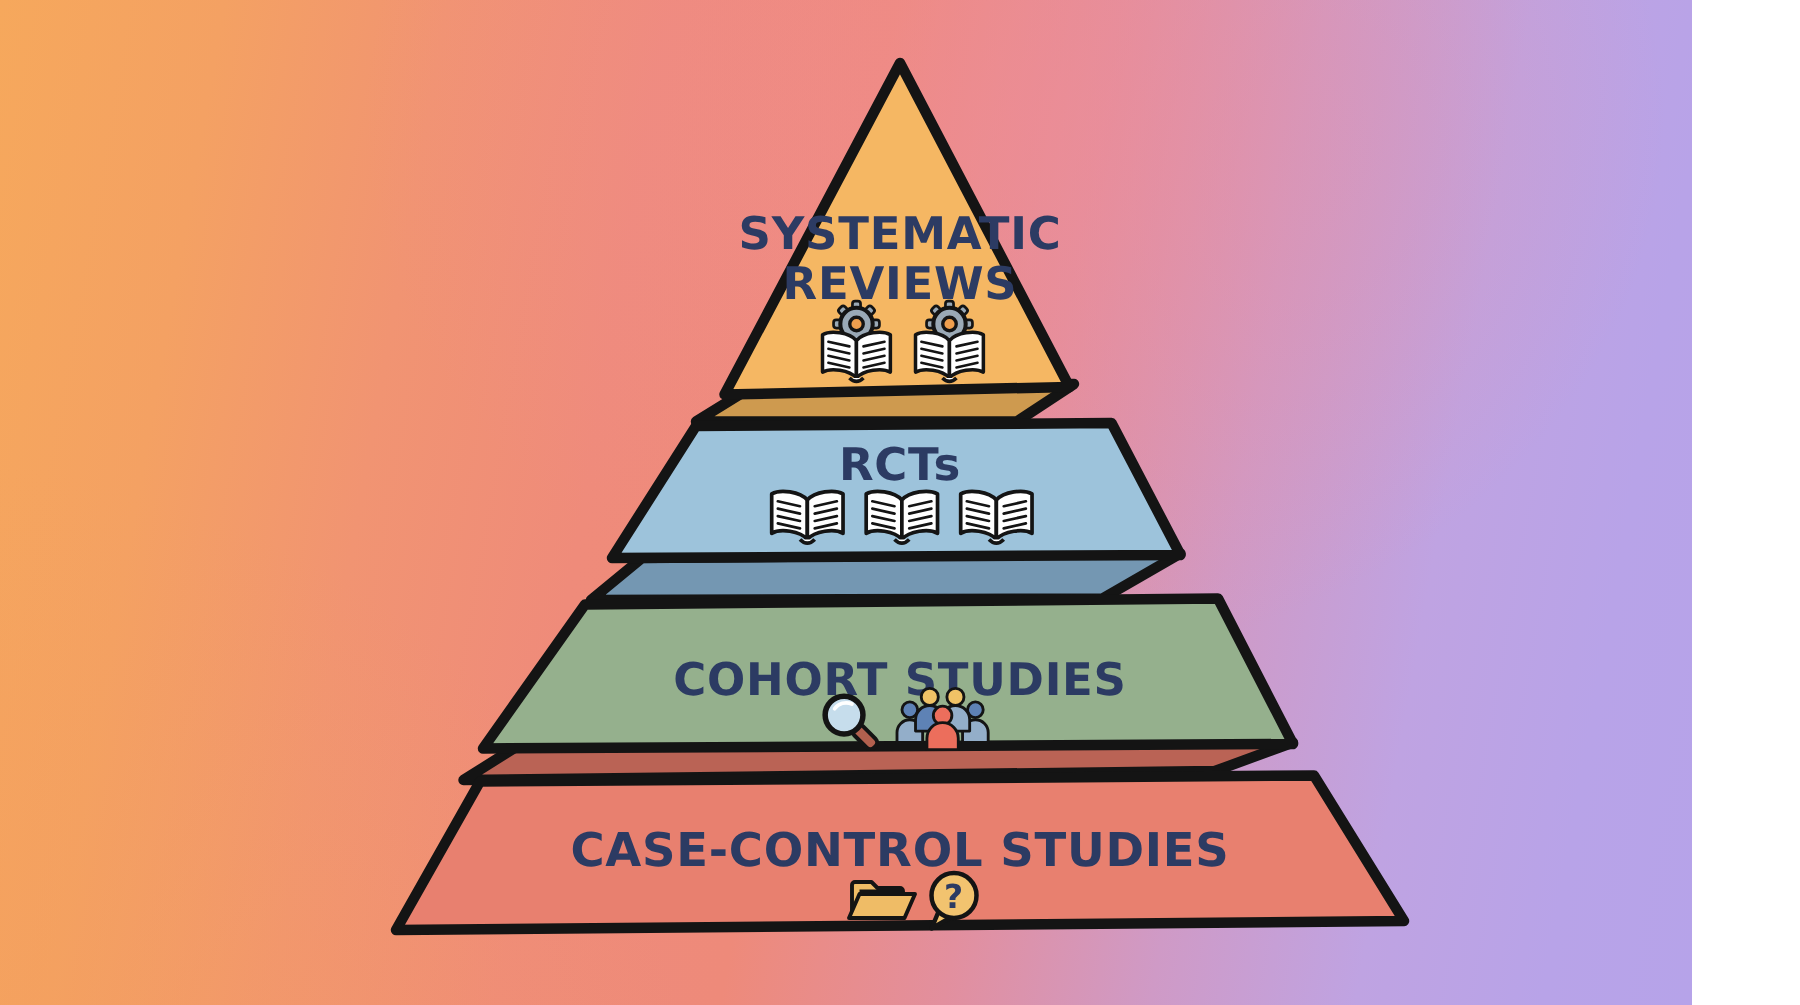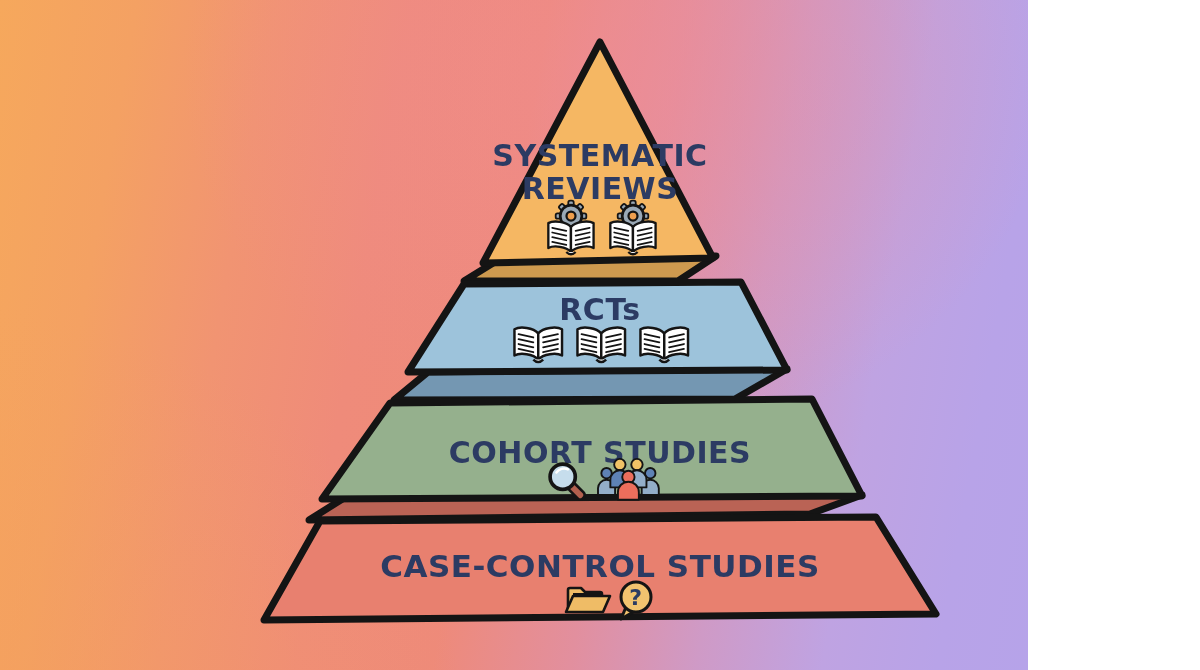--- a/index.html
+++ b/index.html
@@ -1,21 +1,21 @@
 <!DOCTYPE html>
 <html style="--ink: #141414; --label: #2C3B63; --page: #FFFFFF; --gear: #9AA9B6; --gear-center: #EF9F4E; --lens: #C6DDEC; --handle: #B2604E; --person-red: #EC6E5C; --person-blue: #5E82B5; --person-blue-light: #93AEC9; --head-yellow: #F0C266; --folder: #EFBC66; --bubble: #F2C36F;"><head>
 <meta charset="utf-8">
 <style>
   html,body{margin:0;padding:0;}
   body{
     width:1200px;height:670px;overflow:hidden;
     font-family:"DejaVu Sans","Liberation Sans",sans-serif;
   }
   .stage{
-    position:relative;width:1028px;height:670px;
+    position:relative;width:1128px;height:670px;
     background:
       radial-gradient(620px 520px at 60% 12%, rgba(240,140,150,.55), rgba(240,140,150,0) 70%),
       radial-gradient(900px 760px at -8% 115%, rgba(244,160,92,.65), rgba(244,160,92,0) 62%),
       linear-gradient(100deg,
         #f6a85c 0%, #f4a163 12%, #f19472 24%, #ef8b7a 36%, #ee8a7a 48%,
         #e28f9e 60%, #cf9ac6 71%, #bfa3e2 82%, #b8a3e8 92%, #b6a3e9 100%);
   }
   svg{position:absolute;inset:0;}
   .face,.underside{
     stroke:var(--ink,#121212);

